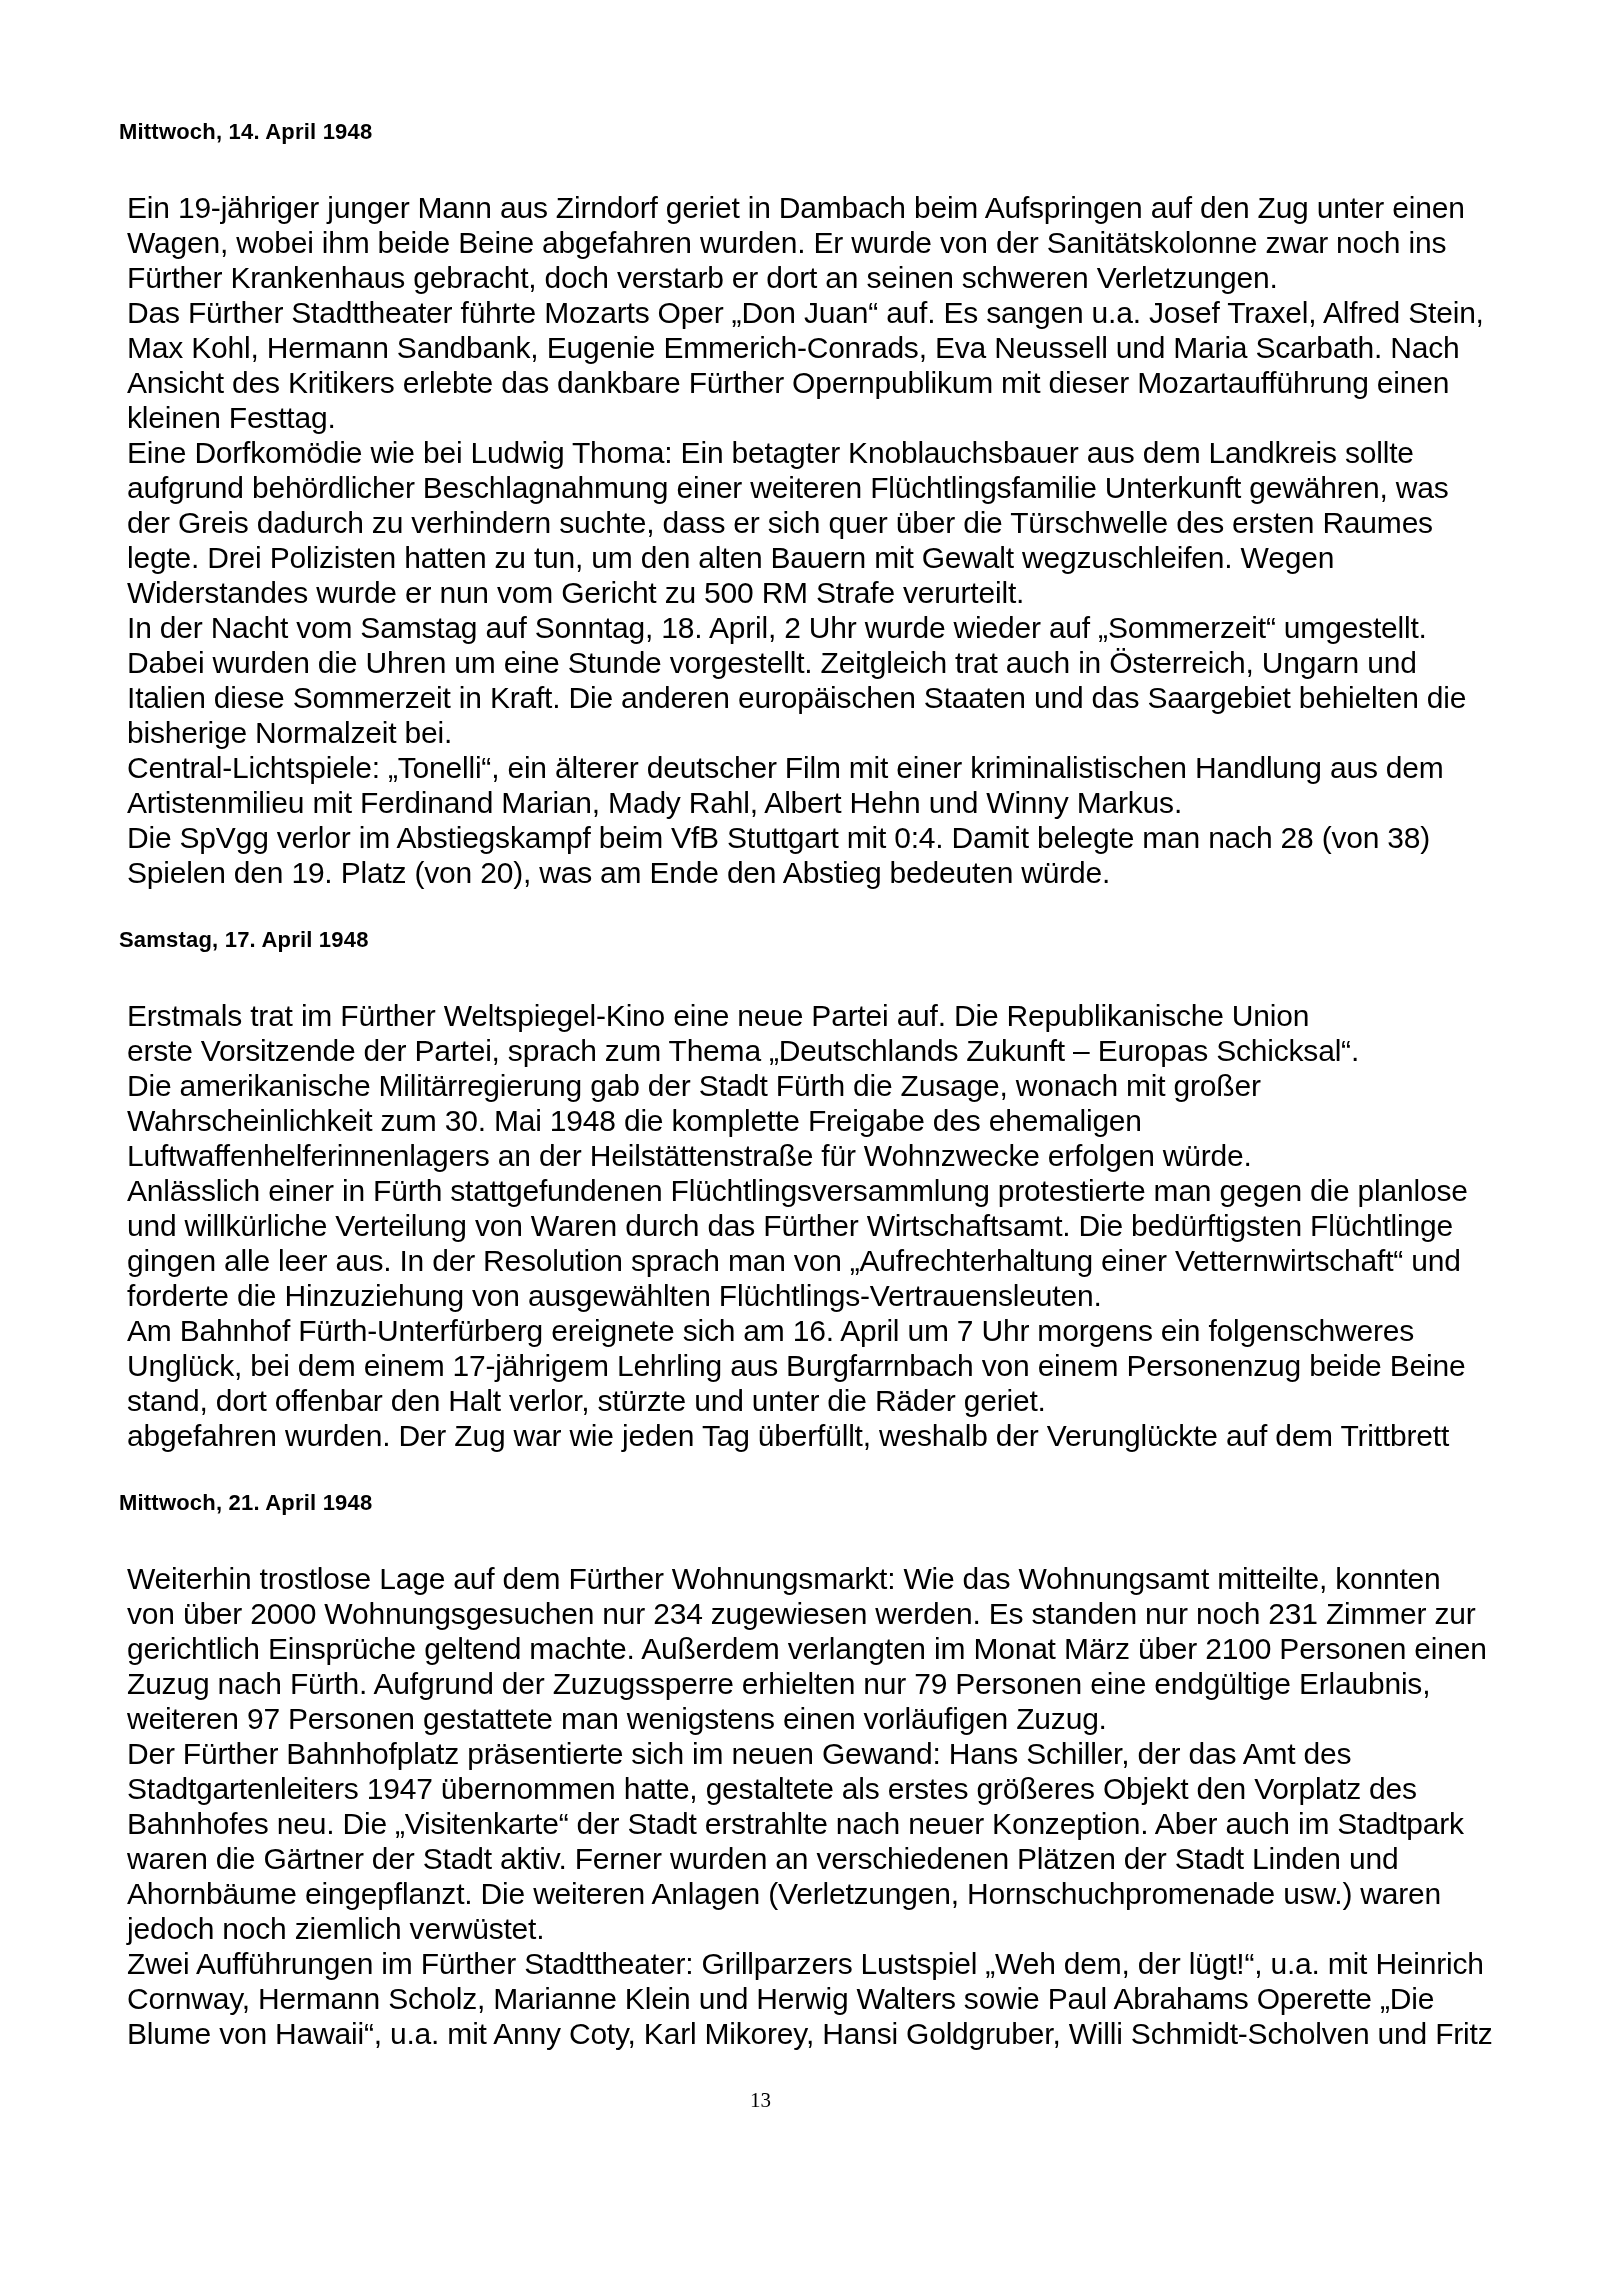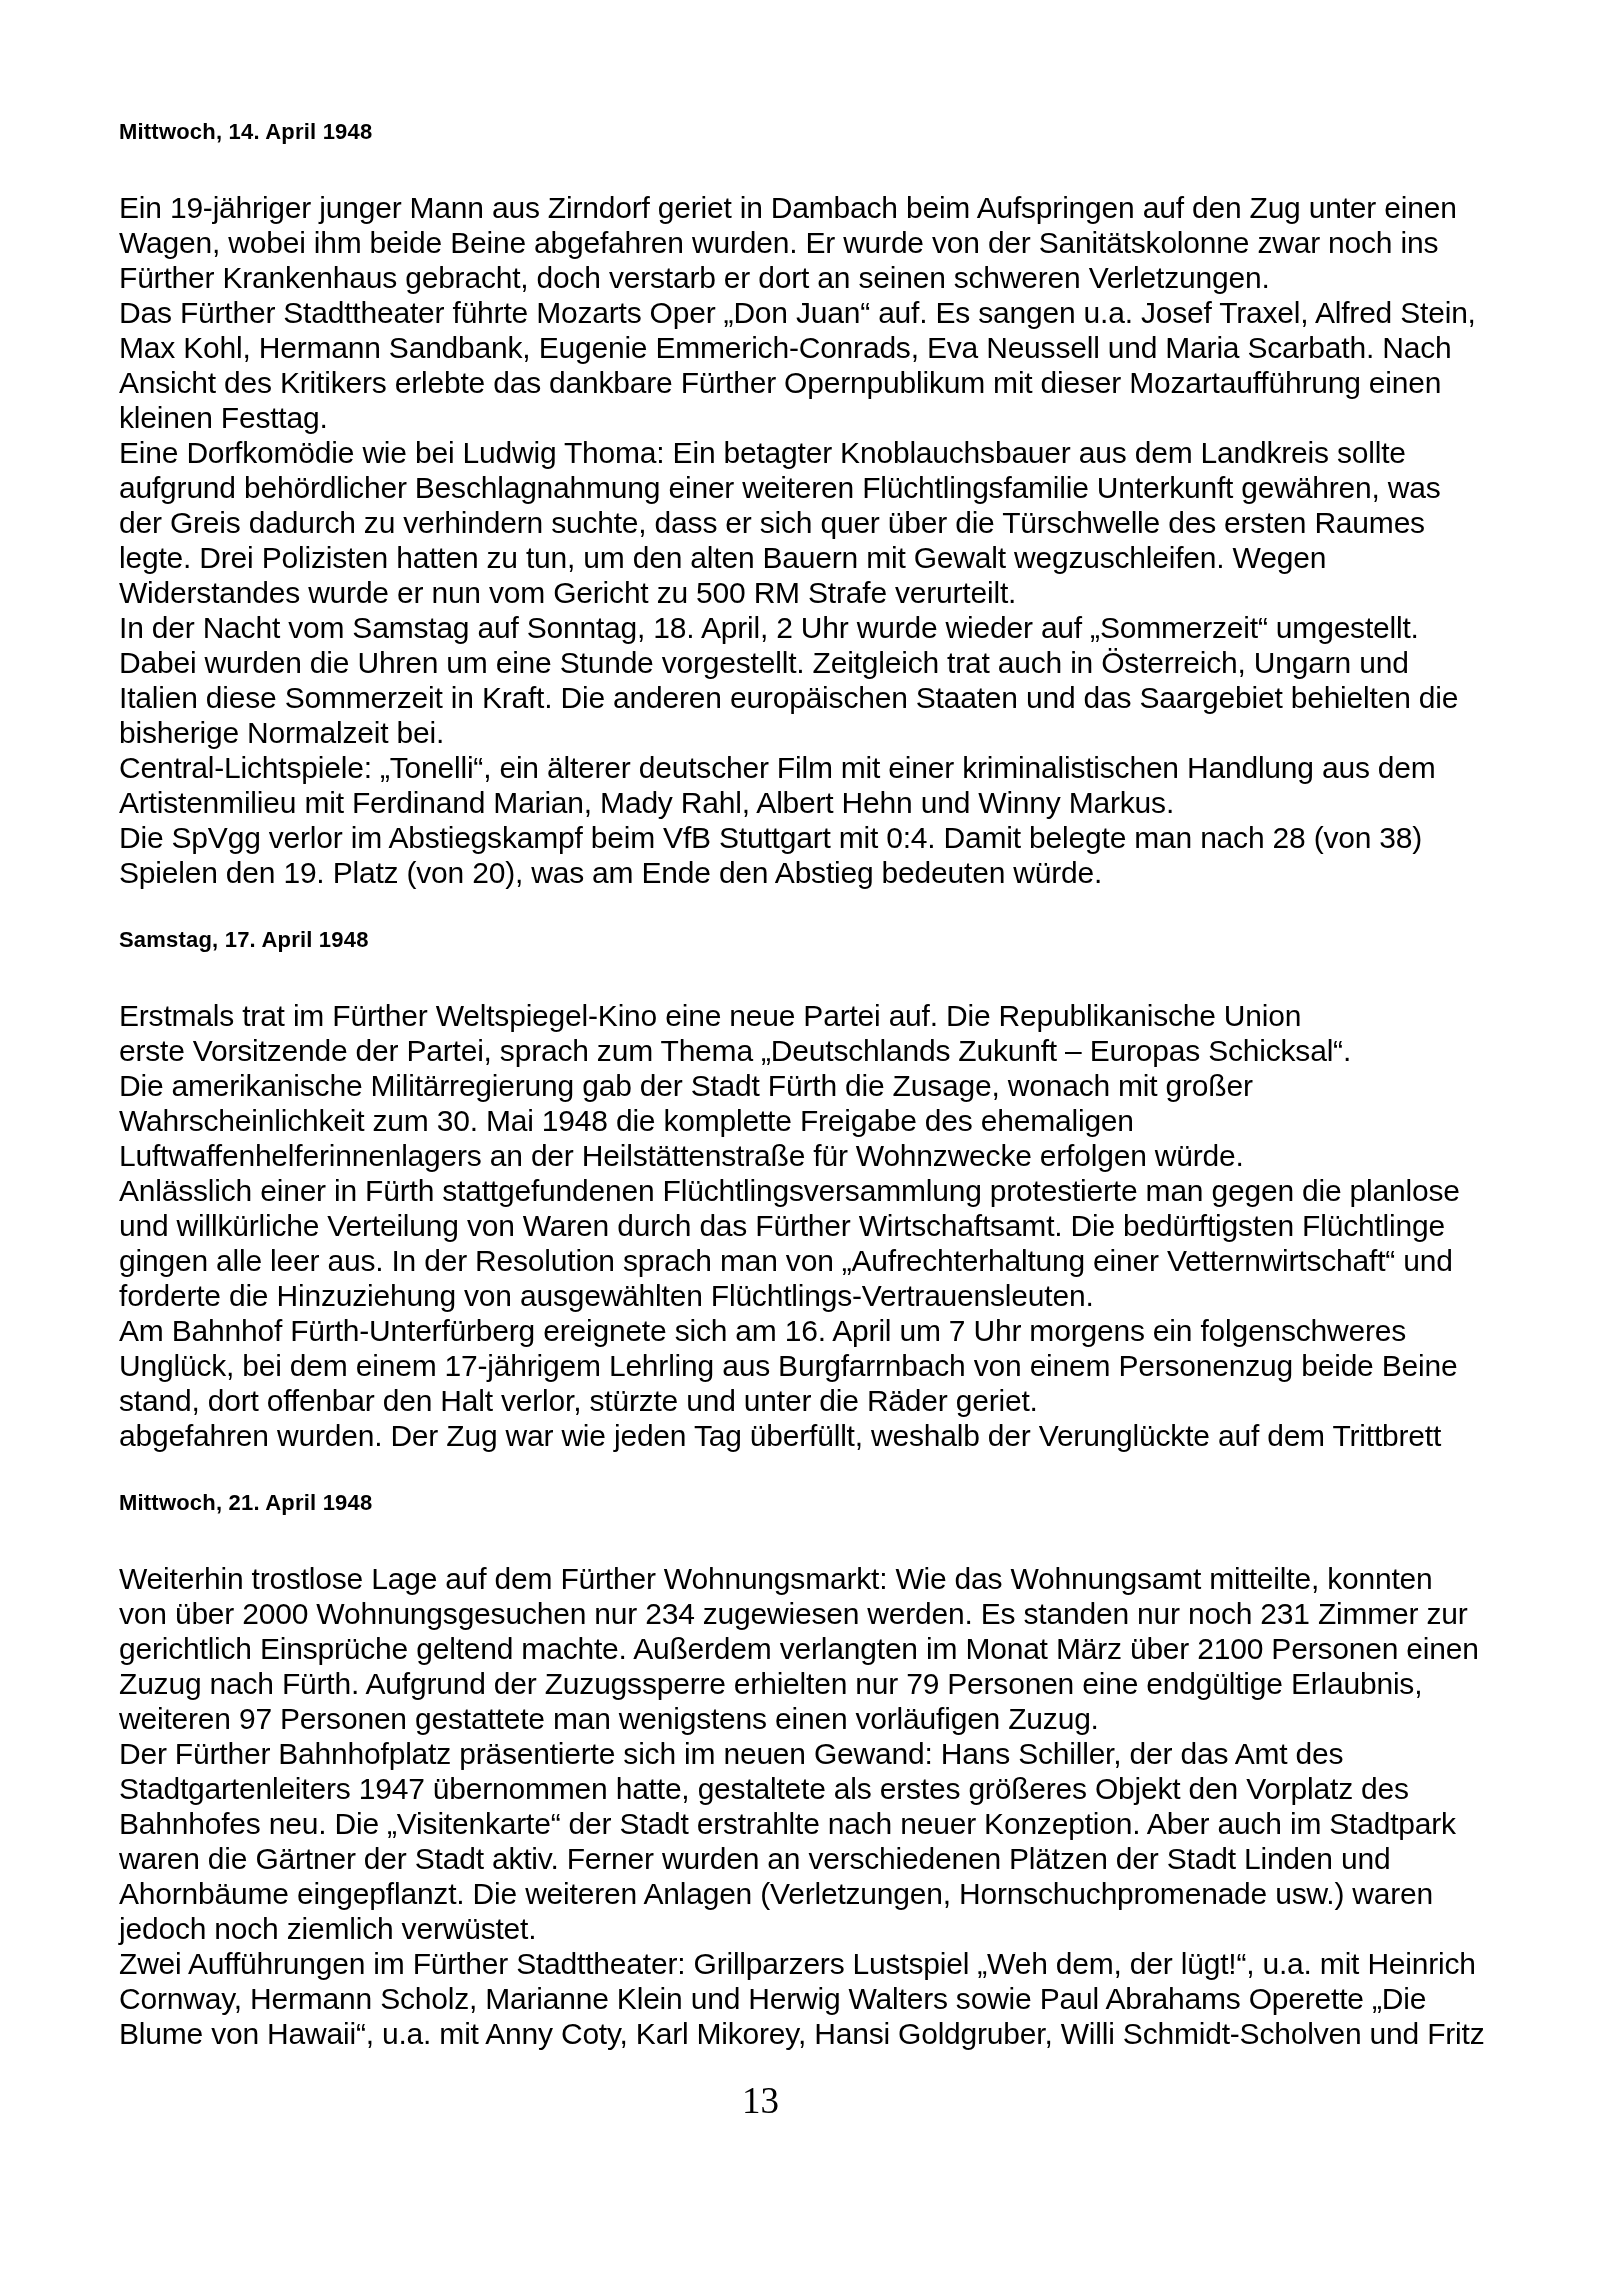--- a/index.html
+++ b/index.html
@@ -26,35 +26,35 @@
   }
   .heading {
     font-size: 22px;
     font-weight: bold;
     line-height: 35px;
     margin: 0 0 41px 0;
     white-space: nowrap;
     letter-spacing: 0.2px;
   }
   .body-lines {
-    margin: 0;
+    margin: 8px;
   }
   .body-lines .line {
     height: 35px;
     line-height: 35px;
     white-space: nowrap;
     letter-spacing: -0.2px;
   }
   .page-number {
     margin-top: 12.7px;
     text-align: center;
     position: relative;
     left: -71px;
     font-family: "Liberation Serif", "DejaVu Serif", serif;
-    font-size: 37px;
+    font-size: 21px;
     line-height: 35px;
   }
 </style>
 </head>
 <body>
 
 <div class="page">
 
   <div class="section">
     <div class="heading">Mittwoch, 14. April 1948</div>

